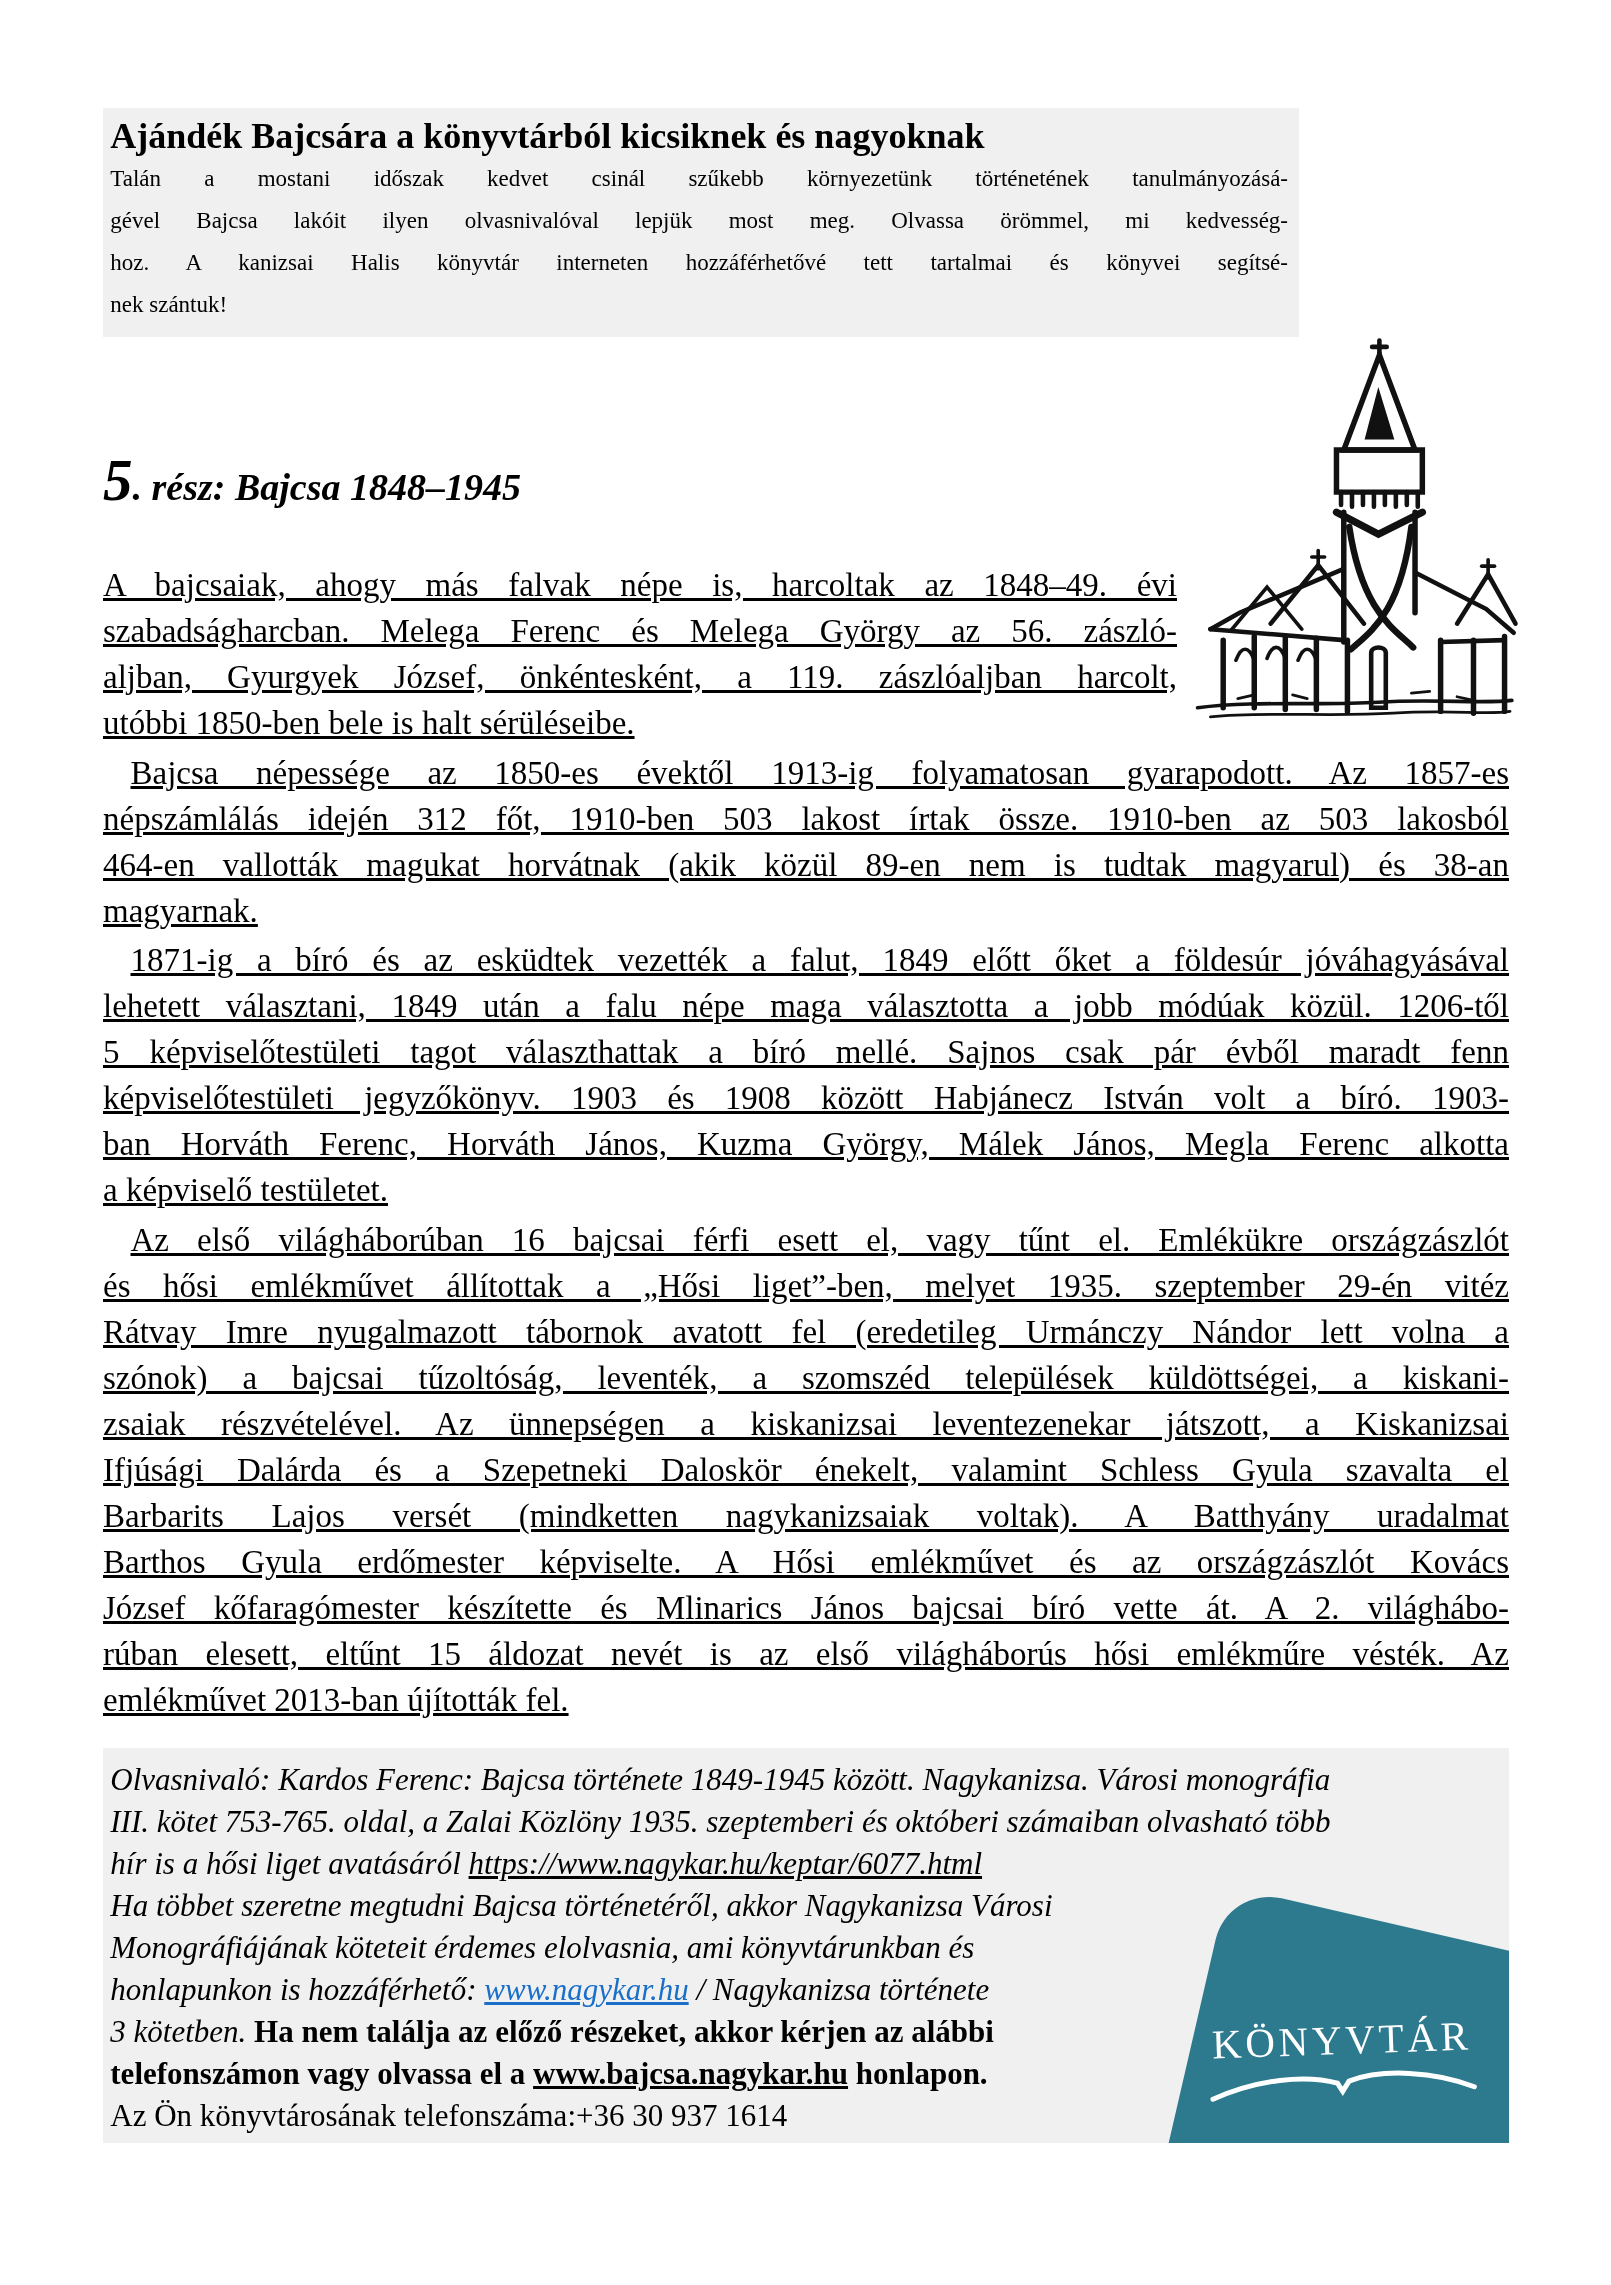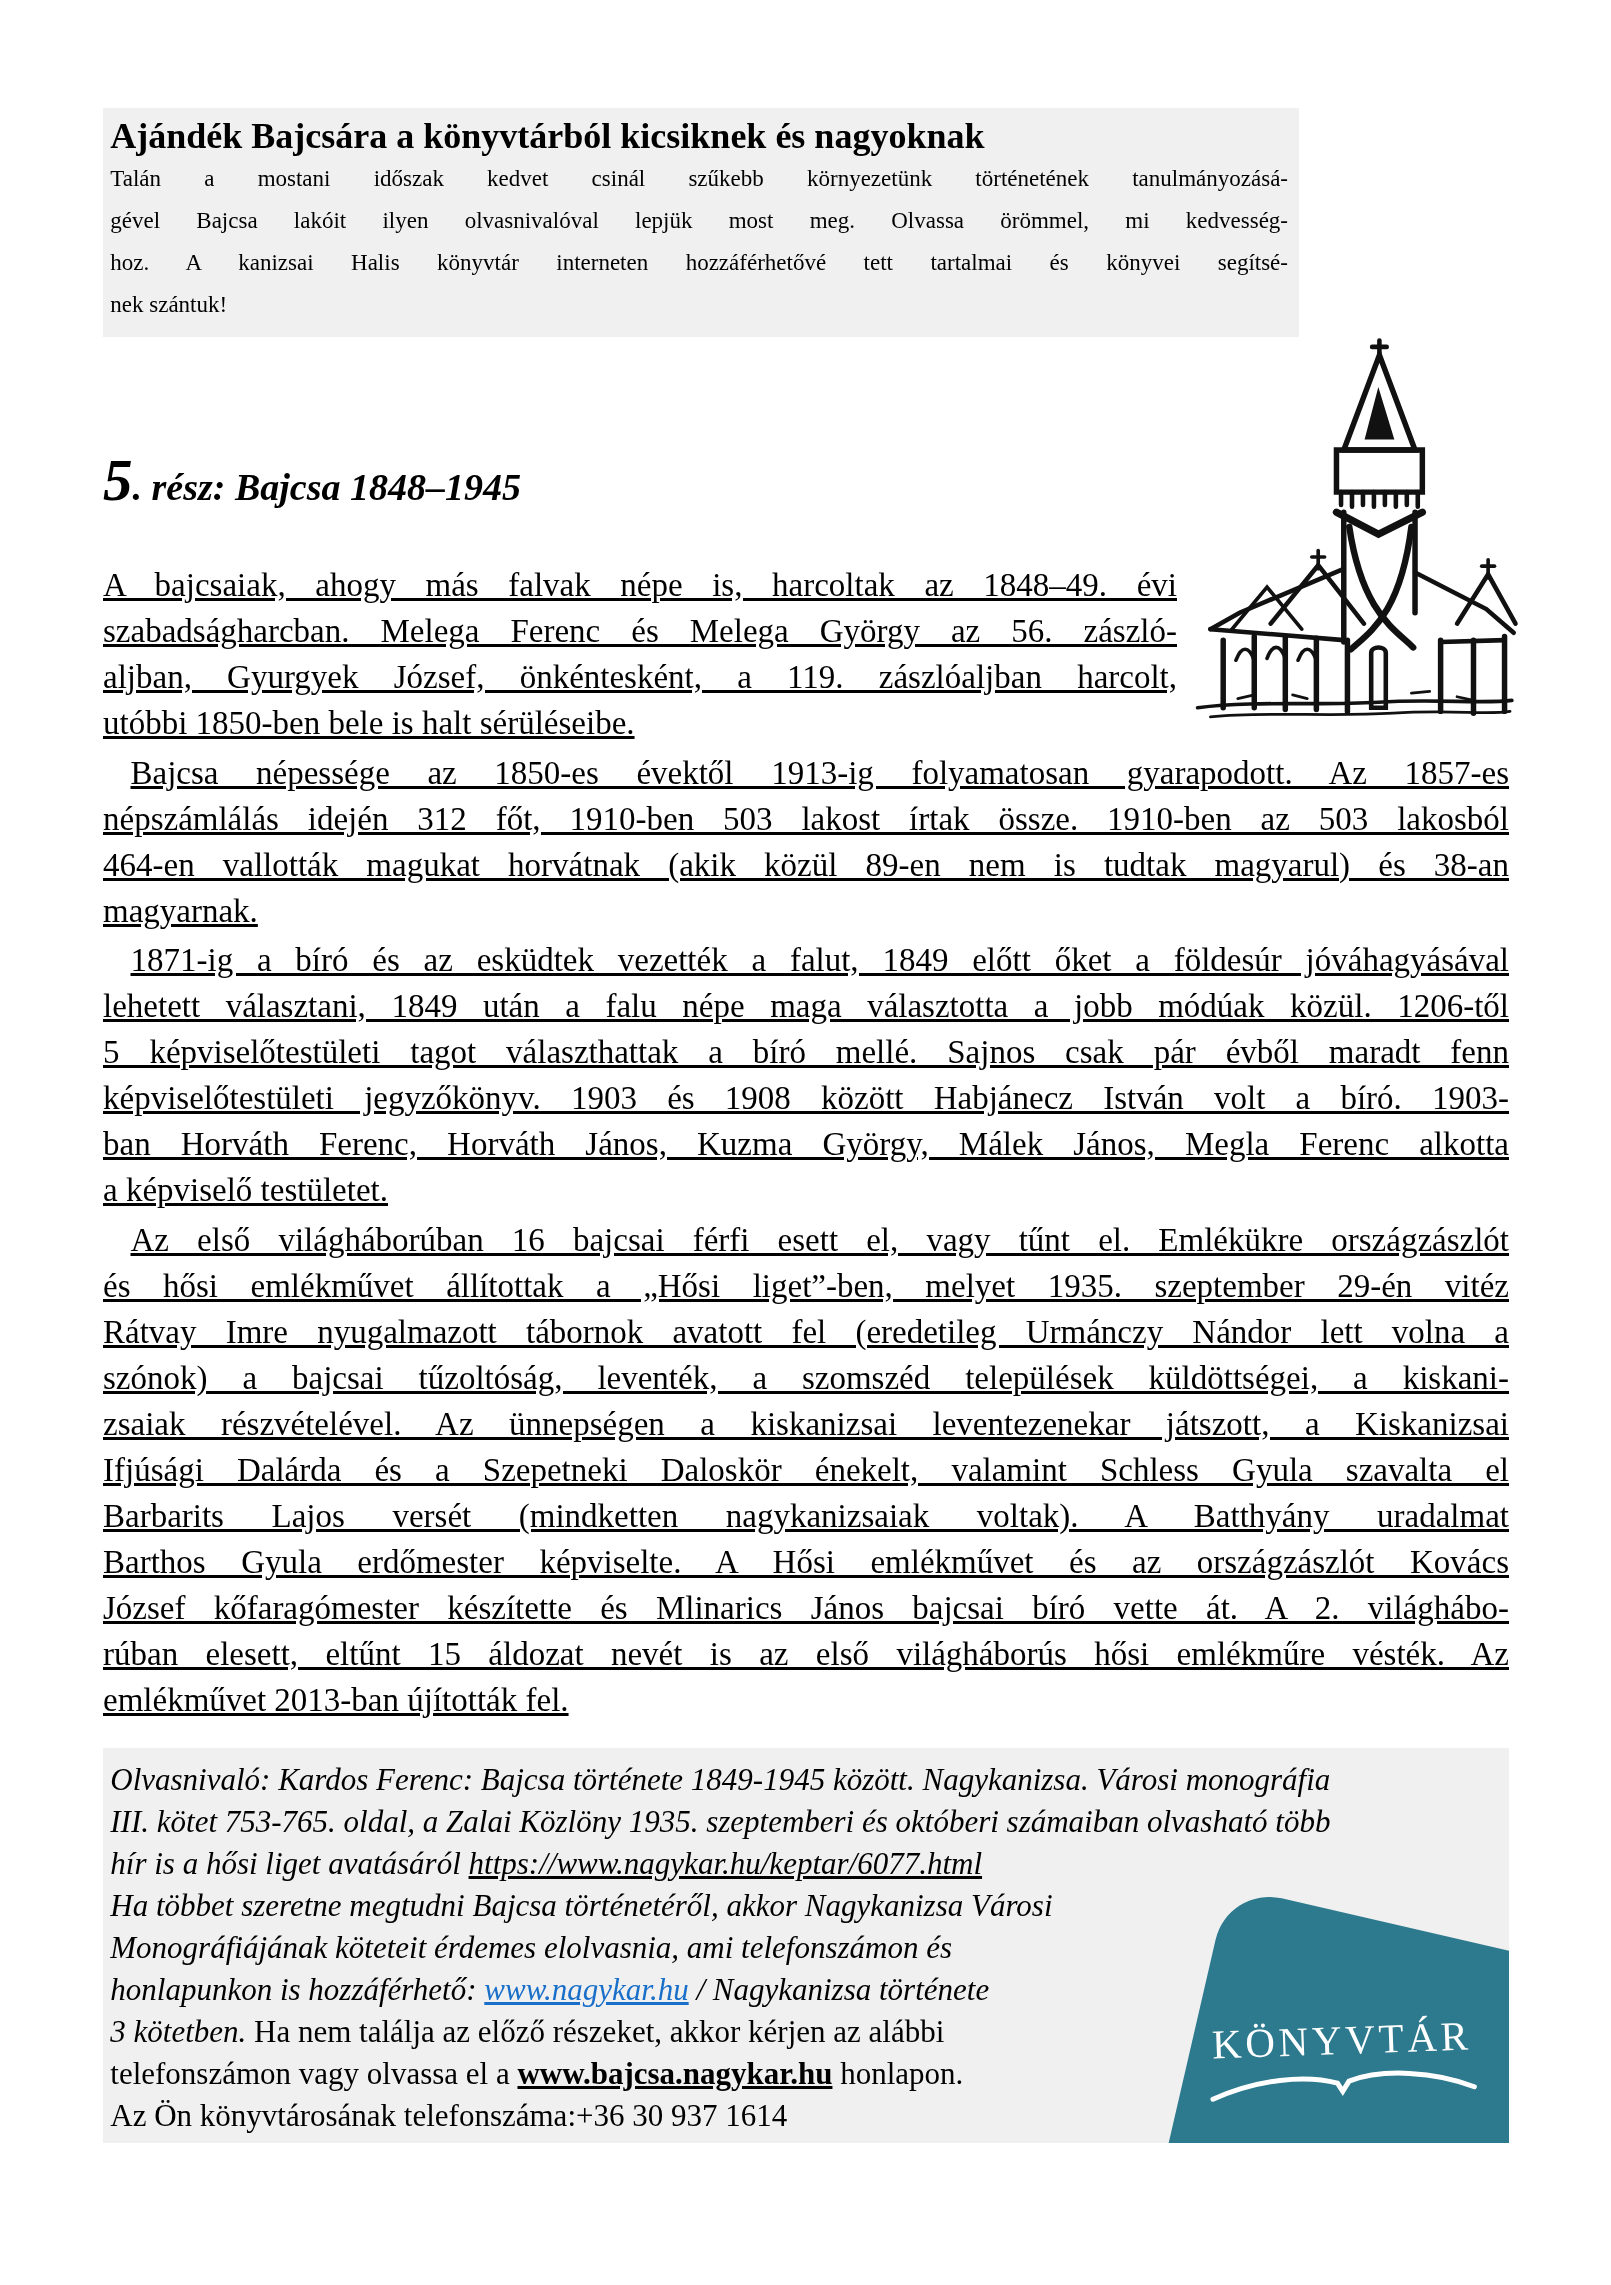--- a/index.html
+++ b/index.html
@@ -38,21 +38,21 @@
   
   .footer-box{
     position:absolute;left:103px;top:1748px;width:1406px;height:395px;
     background:var(--boxbg,#f0f0f0);box-sizing:border-box;padding:11px 11px 0 7.3px;
     overflow:hidden;
   }
   .fline{font-size:31px;line-height:42px;position:relative;z-index:2;white-space:nowrap;}
   .seg-i{font-style:italic;}
   .seg-iu{font-style:italic;text-decoration:underline;}
   .seg-ilink{font-style:italic;text-decoration:underline;color:var(--link,#1a6fc9);}
-  .seg-b{font-weight:normal;}
+  .seg-b{font-weight:bold;}
   .seg-bu{font-weight:bold;text-decoration:underline;}
   .seg-r{font-style:normal;font-weight:normal;margin-top:16px;}
   
   .logo-bg{
     position:absolute;left:1125px;top:138px;width:496px;height:404px;
     background:var(--teal,#2d7a8e);border-radius:55px;
     transform:rotate(13deg);transform-origin:0 0;z-index:1;
   }
   .logo{
     position:absolute;left:1051px;top:268px;width:377px;text-align:center;
@@ -164,21 +164,21 @@
       </div>
     </div>
 
   <div class="footer-box">
     <div class="logo-bg"></div>
     <div id="footer-lines">
         <div class="fline"><span class="seg-i">Olvasnivaló: Kardos Ferenc: Bajcsa története 1849-1945 között. Nagykanizsa. Városi monográfia</span></div>
         <div class="fline"><span class="seg-i">III. kötet 753-765. oldal, a Zalai Közlöny 1935. szeptemberi és októberi számaiban olvasható több</span></div>
         <div class="fline"><span class="seg-i">hír is a hősi liget avatásáról </span><span class="seg-iu">https://www.nagykar.hu/keptar/6077.html</span></div>
         <div class="fline"><span class="seg-i">Ha többet szeretne megtudni Bajcsa történetéről, akkor Nagykanizsa Városi</span></div>
-        <div class="fline"><span class="seg-i">Monográfiájának köteteit érdemes elolvasnia, ami telefonszámon és</span></div>
+        <div class="fline"><span class="seg-i">Monográfiájának köteteit érdemes elolvasnia, ami könyvtárunkban és</span></div>
         <div class="fline"><span class="seg-i">honlapunkon is hozzáférhető: </span><span class="seg-ilink">www.nagykar.hu</span><span class="seg-i"> / Nagykanizsa története</span></div>
         <div class="fline"><span class="seg-i">3 kötetben. </span><span class="seg-b">Ha nem találja az előző részeket, akkor kérjen az alábbi</span></div>
         <div class="fline"><span class="seg-b">telefonszámon vagy olvassa el a </span><span class="seg-bu">www.bajcsa.nagykar.hu</span><span class="seg-b"> honlapon.</span></div>
         <div class="fline"><span class="seg-r">Az Ön könyvtárosának telefonszáma:+36 30 937 1614</span></div>
       </div>
     <div class="logo">
       <div class="logo-label">KÖNYVTÁR</div>
       <svg class="logo-book" viewBox="0 0 330 46" width="275" height="39" fill="none" stroke="#fff" stroke-width="6" stroke-linecap="round">
         <path d="M8,34 C62,12 120,8 158,20 L164,30 L172,18 C212,4 276,10 322,30"></path>
       </svg>

